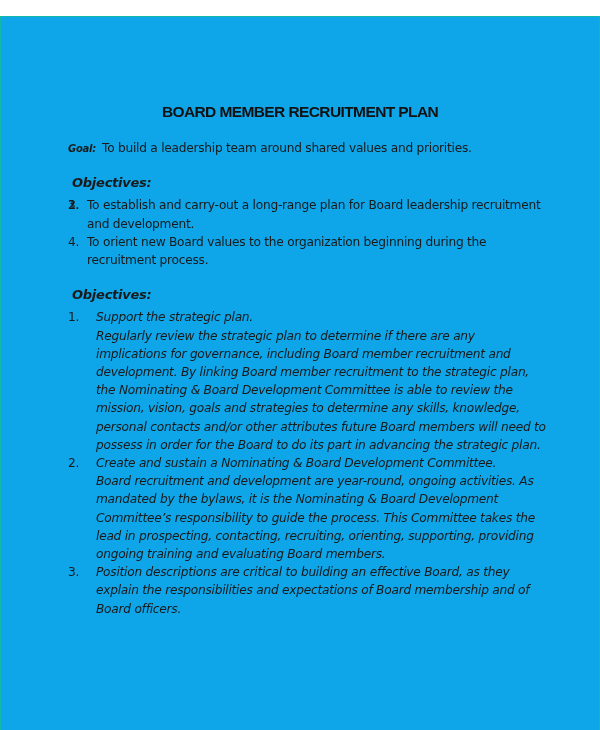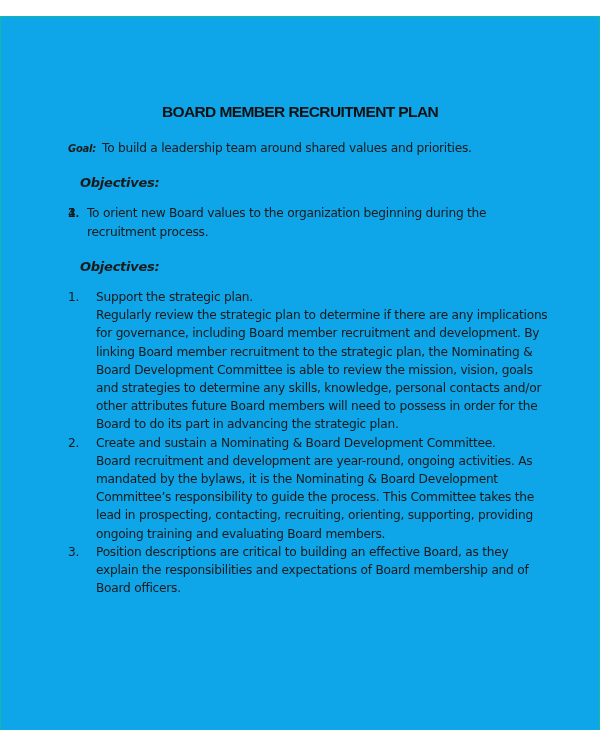--- a/index.html
+++ b/index.html
@@ -51,21 +51,21 @@
     .goal .label {
       font-weight: bold;
       font-style: italic;
       font-size: 10px;
       margin-right: 6px;
     }
     .section-heading {
       font-weight: bold;
       font-style: italic;
       font-size: 13px;
-      margin: 12px;
+      margin: 4px;
     }
     .objectives-heading {
       margin-top: 16px;
     }
     .strategies-heading {
       margin-top: 17px;
     }
     ol.obj-list, ol.strat-list {
       list-style: none;
       margin: 0;
@@ -84,20 +84,21 @@
       position: relative;
       padding-left: 28px;
     }
     ol.strat-list li .num {
       position: absolute;
       left: 0;
       top: 0;
     }
     .strat-title, .strat-body {
       display: block;
+      font-style: italic;
     }
   </style>
 </head>
 <body>
 
 <div class="page">
 
   <div class="title">BOARD MEMBER RECRUITMENT PLAN</div>
 
   <div class="content">
@@ -109,20 +110,21 @@
     <p class="section-heading objectives-heading">Objectives:</p>
     <ol class="obj-list">
       <li>
         <span class="num">1.</span>
       </li>
       <li>
         <span class="num">2.</span>
       </li>
       <li>
         <span class="num">3.</span>
+        <span>To establish and carry-out a long-range plan for Board leadership recruitment and development.</span>
       </li>
       <li>
         <span class="num">4.</span>
         <span>To orient new Board values to the organization beginning during the recruitment process.</span>
       </li>
     </ol>
 
     <p class="section-heading strategies-heading">Objectives:</p>
     <ol class="strat-list">
       <li>

